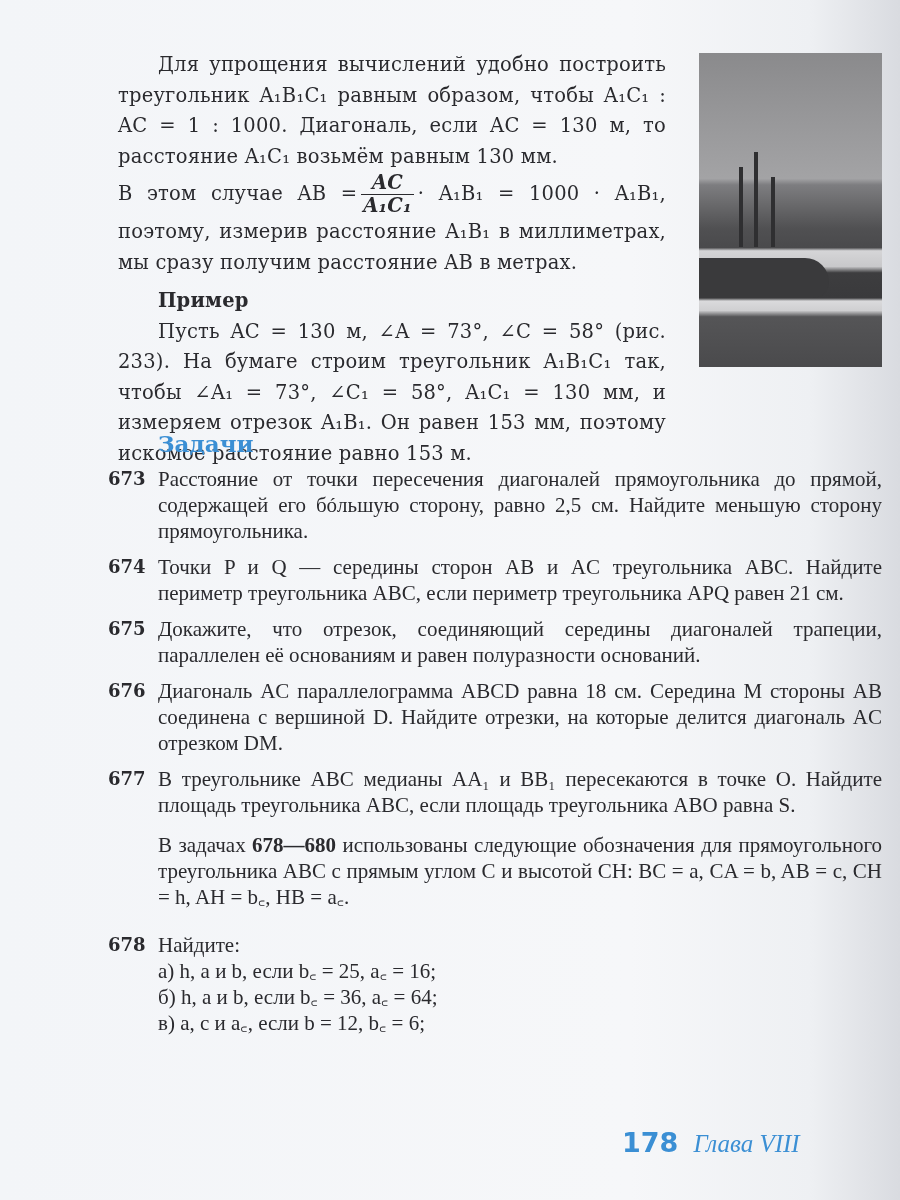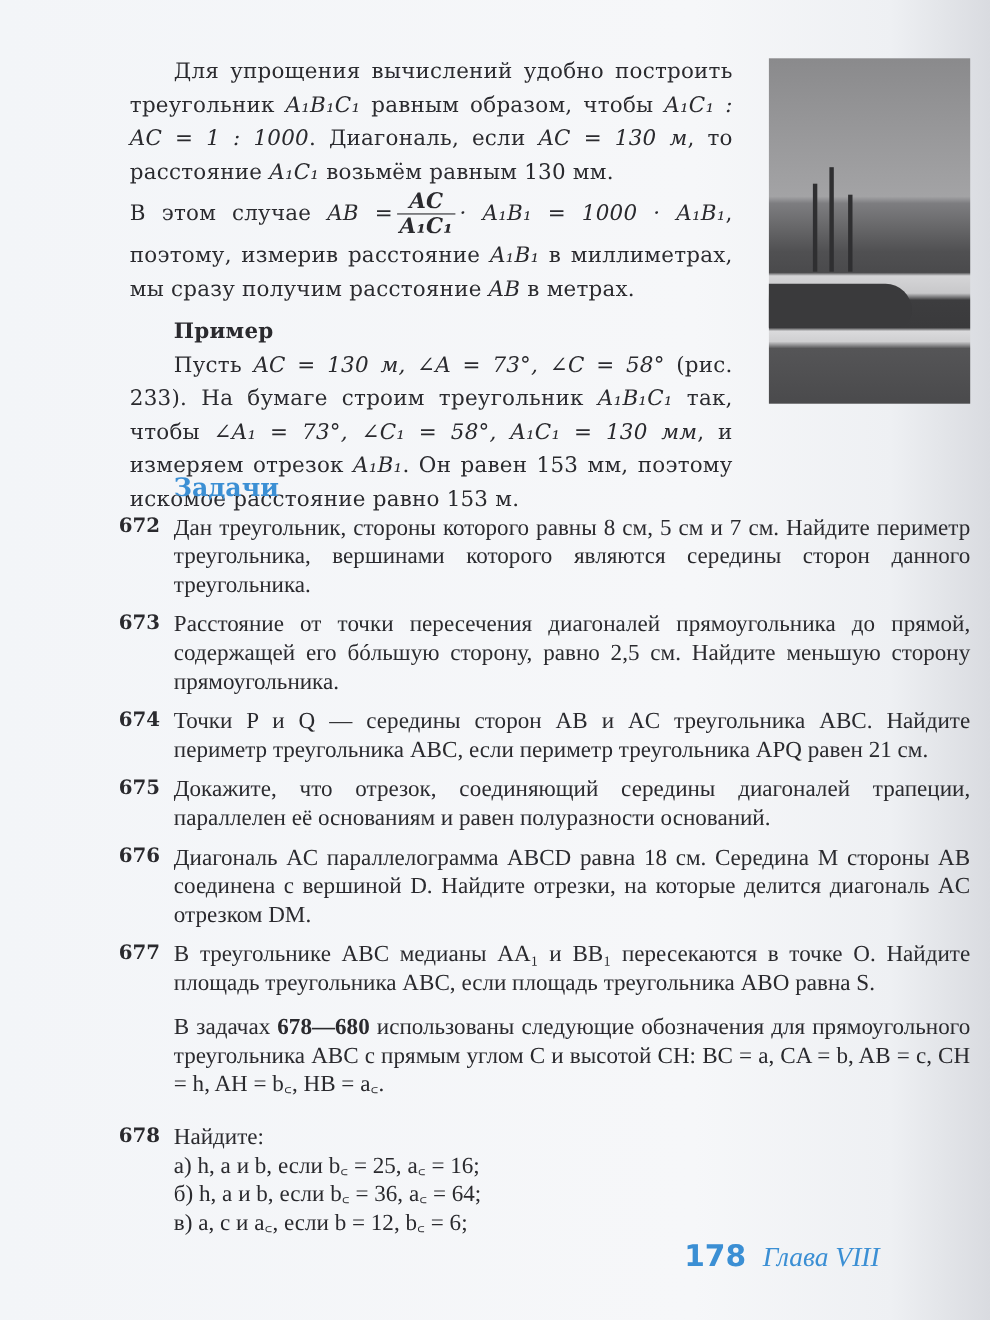--- a/index.html
+++ b/index.html
@@ -14,21 +14,21 @@
     position:absolute; left:0; top:0; width:900px; height:1200px;
     background: linear-gradient(to right, #f3f5f8 0%, #f6f7f9 70%, #eef0f3 90%, #d9dbe0 100%);
   }
   .intro {
     position:absolute; left:118px; top:50px; width:548px;
     font-size:19.5px; line-height:30.5px; text-align:justify;
     letter-spacing:0.2px;
   }
   .intro p { margin:0; text-indent:40px; }
   .intro .nobreak { text-indent:0; }
-  .m { font-style:italic; font-family:"DejaVu Serif", serif; }
+  .m { font-family:"DejaVu Serif", serif; }
   .frac {
     display:inline-block; vertical-align:middle; text-align:center;
     margin:0 4px; line-height:22px; font-style:italic;font-weight:bold;
   }
   .frac .num { display:block; border-bottom:1px solid #2a2a2e; padding:0 2px; }
   .frac .den { display:block; padding:0 2px; }
   .example-title { font-weight:bold; margin-top:8px; text-indent:40px; }
   .photo {
     position:absolute; left:699px; top:53px; width:183px; height:314px;
     background: linear-gradient(to bottom,
@@ -98,24 +98,20 @@
     <div class="island"></div>
     <div class="tree" style="left:40px;height:80px"></div>
     <div class="tree" style="left:55px;height:95px"></div>
     <div class="tree" style="left:72px;height:70px"></div>
   </div>
 
   <div class="section-title">Задачи</div>
 
   <div class="problems">
     <div class="prob">
-      <span class="num">672</span>
-      <span class="txt">Дан треугольник, стороны которого равны 8 см, 5 см и 7 см. Найдите периметр треугольника, вершинами которого являются середины сторон данного треугольника.</span>
-    </div>
-    <div class="prob">
       <span class="num">673</span>
       <span class="txt">Расстояние от точки пересечения диагоналей прямоугольника до прямой, содержащей его бóльшую сторону, равно 2,5 см. Найдите меньшую сторону прямоугольника.</span>
     </div>
     <div class="prob">
       <span class="num">674</span>
       <span class="txt">Точки P и Q — середины сторон AB и AC треугольника ABC. Найдите периметр треугольника ABC, если периметр треугольника APQ равен 21 см.</span>
     </div>
     <div class="prob">
       <span class="num">675</span>
       <span class="txt">Докажите, что отрезок, соединяющий середины диагоналей трапеции, параллелен её основаниям и равен полуразности оснований.</span>

